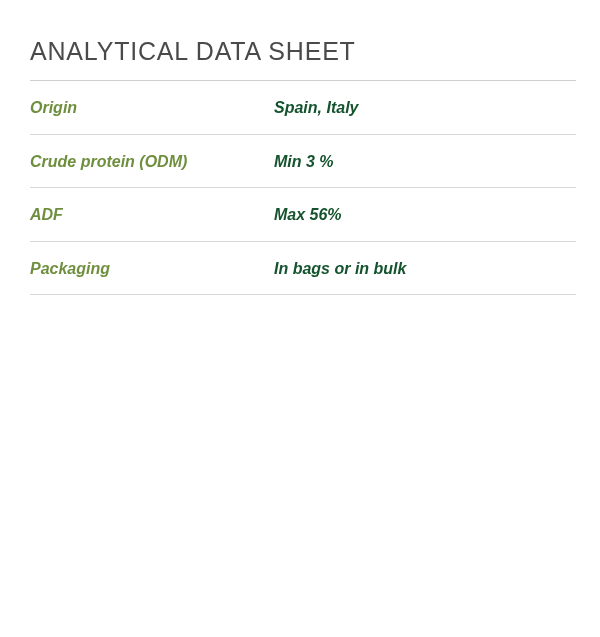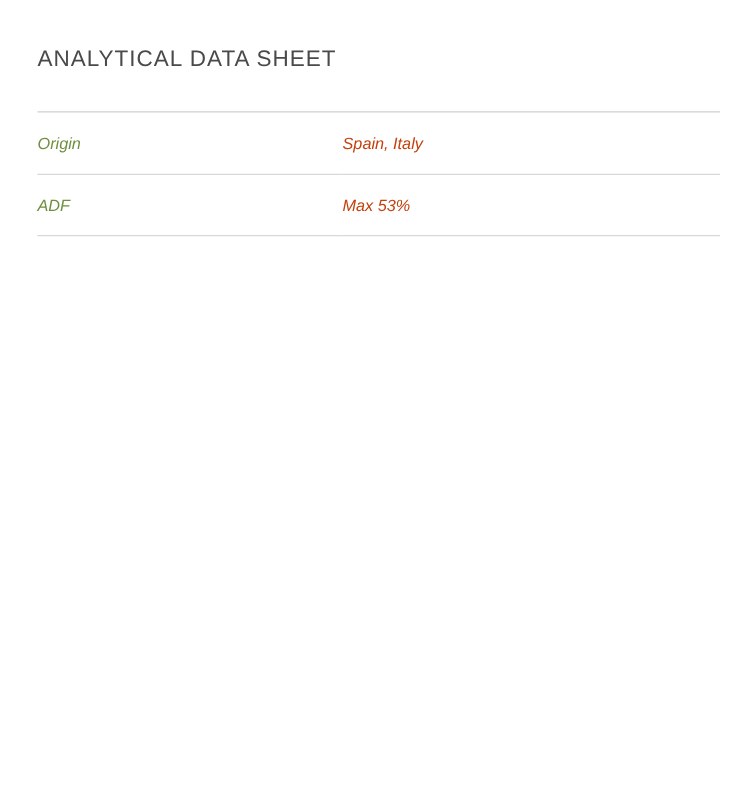--- a/index.html
+++ b/index.html
@@ -14,69 +14,78 @@
     color: #3a3a3a;
     overflow: hidden;
   }
   .sheet {
     position: absolute;
     left: 30px;
     top: 0;
     width: 546px;
   }
   .sheet-title {
-    font-size: 18px;
+    font-size: 25px;
     letter-spacing: 0.8px;
     color: #4a4a4a;
     font-weight: 400;
     padding-top: 37px;
-    padding-bottom: 31px;
+    padding-bottom: 14px;
     border-bottom: 1px solid #cfcfcf;
     white-space: nowrap;
   }
   table.spec-table {
     width: 100%;
     border-collapse: collapse;
     table-layout: fixed;
   }
   table.spec-table tr {
     border-bottom: 1px solid #d8d8d8;
   }
   table.spec-table tr:last-child {
     border-bottom: 1px solid #d8d8d8;
   }
   table.spec-table td {
     vertical-align: top;
     padding: 16px 0 15px 0;
     font-style: italic;
-    font-size: 13px;
+    font-size: 16px;
     line-height: 1.35;
+    font-weight: bold;
   }
   td.spec-label {
     width: 244px;
     color: #6f8f3f;
     padding-right: 10px;
   }
   td.spec-value {
-    color: #c2410c;
+    color: #14532d;
   }
 </style>
 </head>
 <body>
 
 <div class="sheet">
 
   <div class="sheet-title">ANALYTICAL DATA SHEET</div>
 
   <table class="spec-table">
     <tbody>
       <tr>
         <td class="spec-label">Origin</td>
         <td class="spec-value">Spain, Italy</td>
       </tr>
       <tr>
+        <td class="spec-label">Crude protein (ODM)</td>
+        <td class="spec-value">Min 3 %</td>
+      </tr>
+      <tr>
         <td class="spec-label">ADF</td>
-        <td class="spec-value">Max 53%</td>
+        <td class="spec-value">Max 56%</td>
+      </tr>
+      <tr>
+        <td class="spec-label">Packaging</td>
+        <td class="spec-value">In bags or in bulk</td>
       </tr>
     </tbody>
   </table>
 
 </div>
 
 </body></html>

